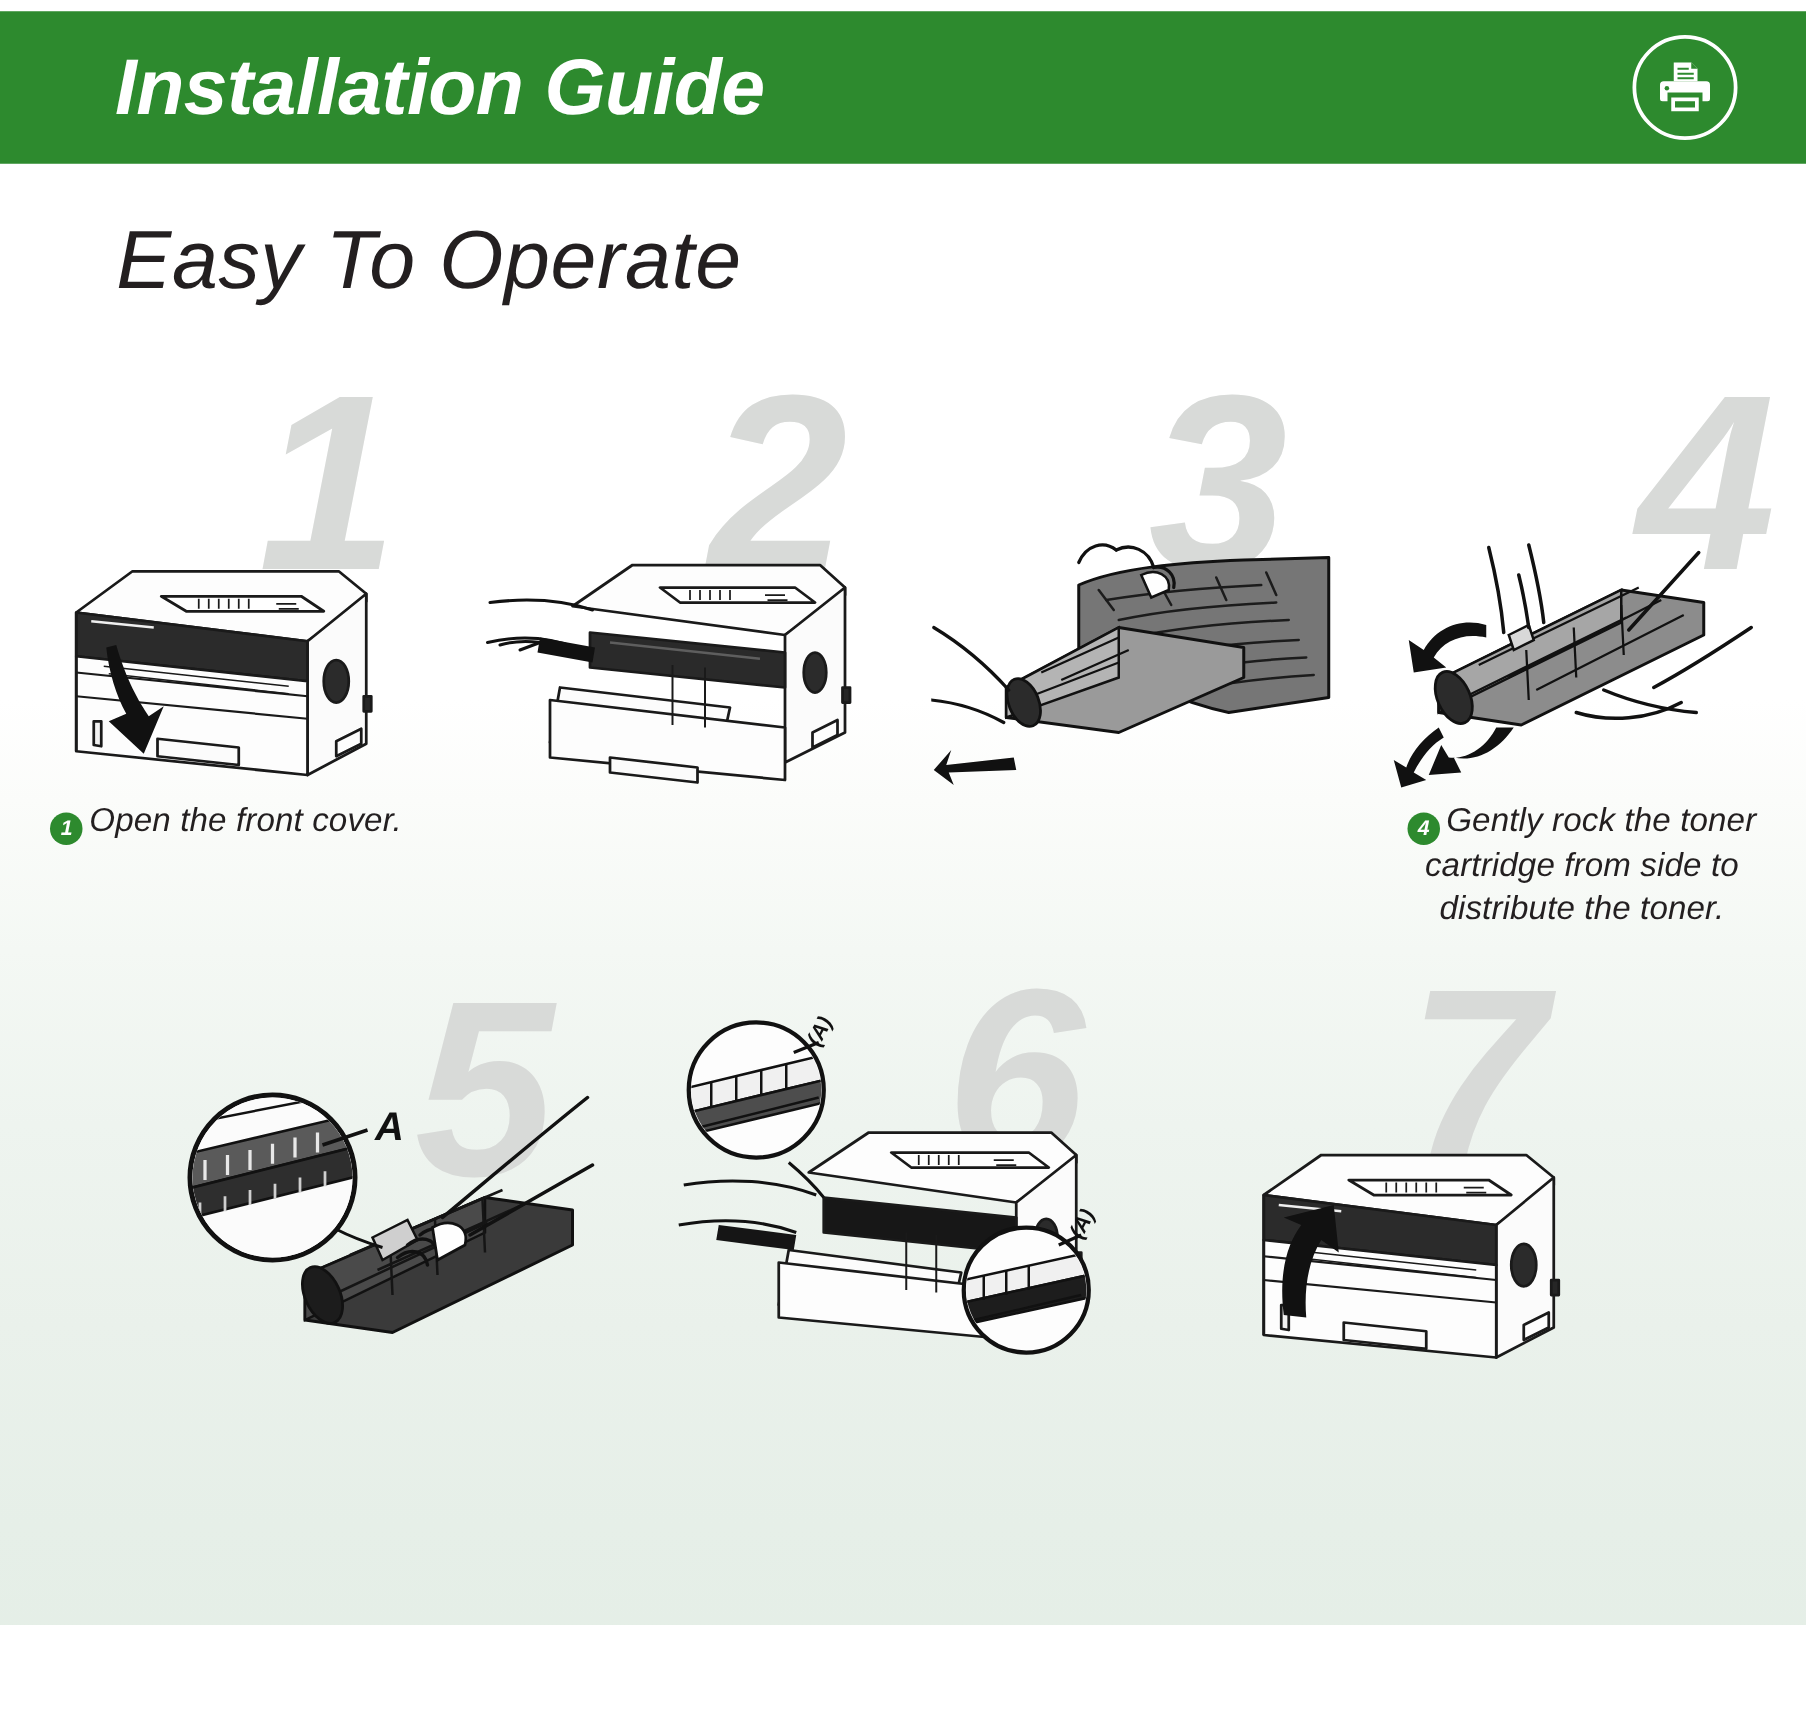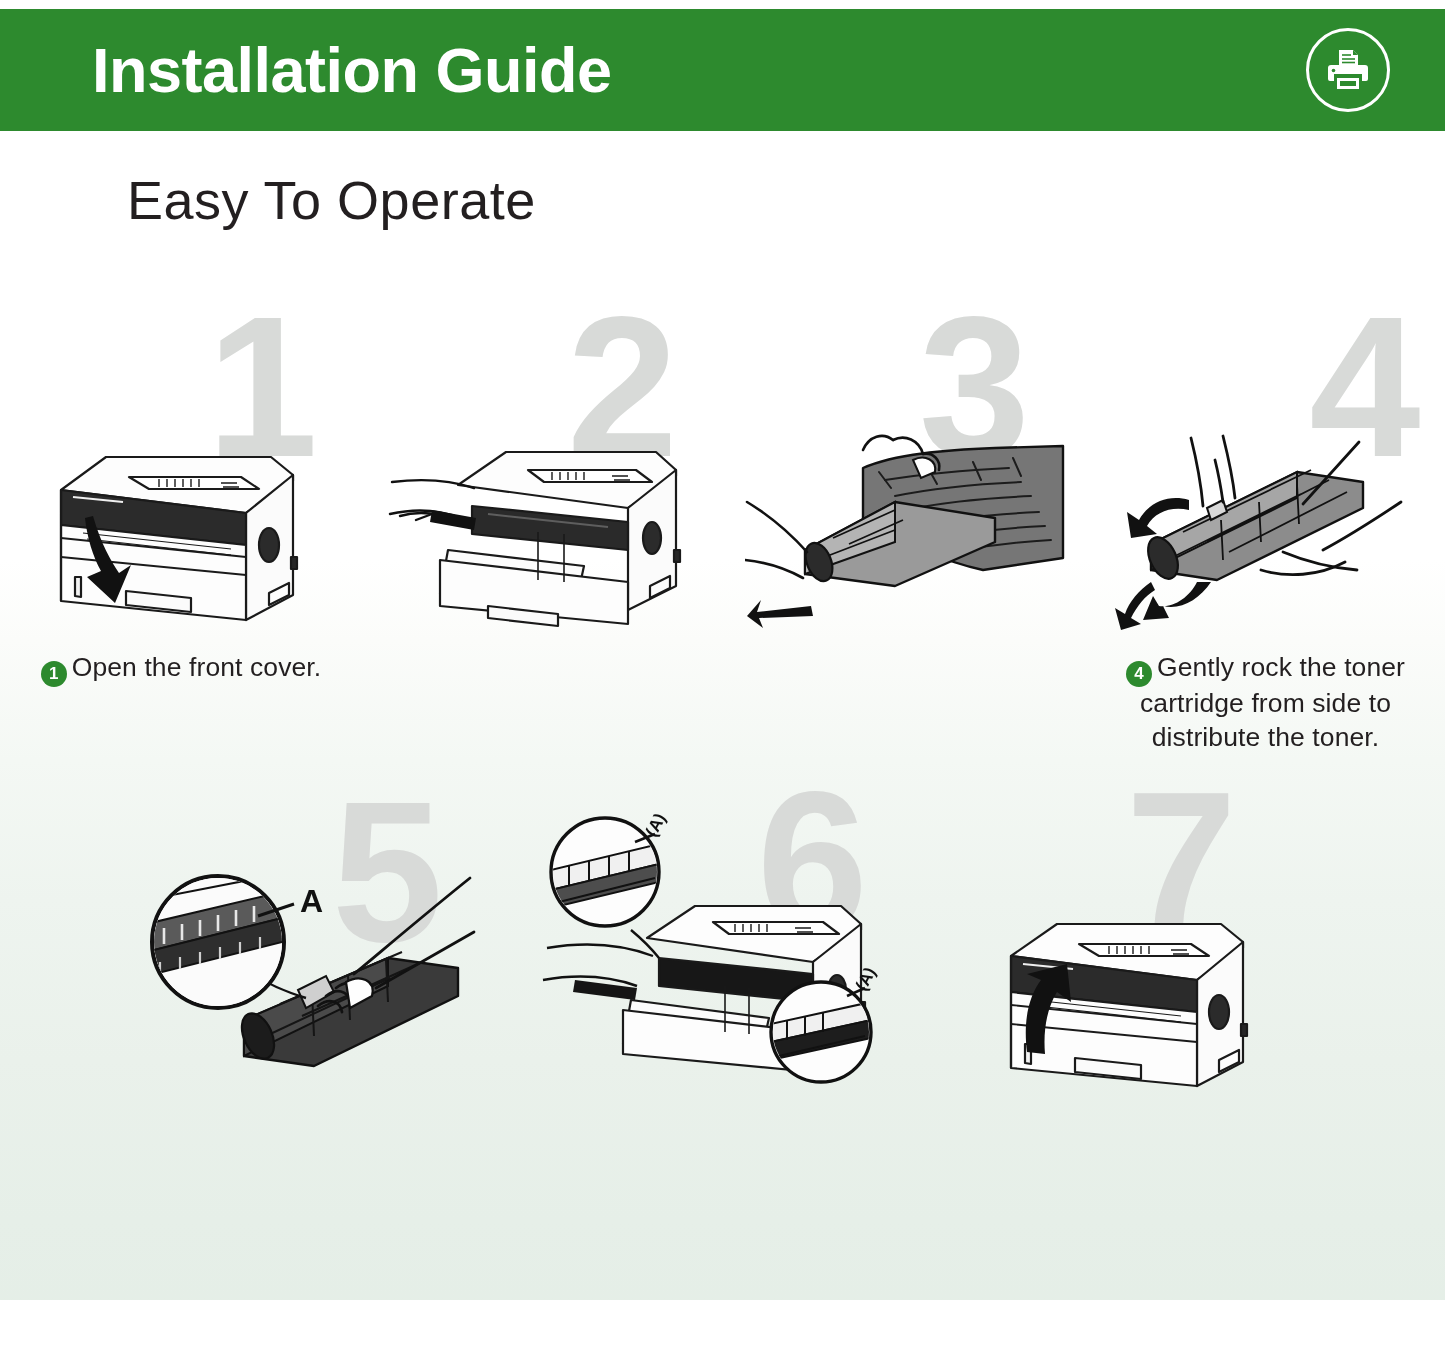--- a/index.html
+++ b/index.html
@@ -9,60 +9,61 @@
     font-family:"Liberation Sans", sans-serif;
     overflow:hidden;
   }
   .page{
     position:relative;width:1445px;height:1300px;
     background:linear-gradient(to bottom,
        #ffffff 0px, #ffffff 560px,
        #fbfcfa 640px, #f4f8f4 760px,
        #eef4ef 900px, #eaf1eb 1060px,
        #e6efe8 1220px, #e4eee6 1372px);
+    font-style:italic;
   }
   
   .hdr{
     position:absolute;left:0;top:9px;width:1445px;height:122px;
     background:#2d8a2e;
     display:flex;align-items:center;justify-content:space-between;
     box-sizing:border-box;padding:0 55px 0 92px;
   }
   .hdr-title{
     color:#ffffff;font-size:63px;font-weight:bold;letter-spacing:-0.5px;
     line-height:1;white-space:nowrap;
   }
   .hdr-icon{
     width:84px;height:84px;border:3px solid #ffffff;border-radius:50%;
     display:flex;align-items:center;justify-content:center;
     box-sizing:border-box;flex:0 0 auto;
   }
   
   .subtitle{
     position:absolute;left:93px;top:171px;
-    font-size:54px;color:#231f20;font-weight:300;letter-spacing:0.5px;
-    line-height:1.1;white-space:nowrap;margin-left:34px;
+    font-size:66px;color:#231f20;font-weight:300;letter-spacing:0.5px;
+    line-height:1.1;white-space:nowrap;
   }
   
   .row{position:absolute;display:flex;}
   .row-top{left:0;top:305px;width:1445px;}
   .row-bot{left:0;top:780px;width:1445px;}
   .cell{position:relative;display:flex;flex-direction:column;align-items:center;}
   .art{
     position:relative;display:flex;align-items:flex-end;justify-content:center;
   }
   .wm{
     position:absolute;right:0;top:0;
     font-size:200px;font-weight:bold;color:#d8dad8;
     line-height:0.82;font-family:"Liberation Sans", sans-serif;
     user-select:none;pointer-events:none;z-index:0;
   }
   .art svg{position:relative;z-index:1;}
   .cap{
-    margin-top:16px;text-align:center;
+    margin-top:5px;text-align:center;
     font-size:26.5px;color:#231f20;line-height:1.28;font-weight:300;
     letter-spacing:0.1px;
   }
   .cap .badge{
     display:inline-block;width:26px;height:26px;border-radius:50%;
     background:#2d8a2e;color:#fff;font-size:17px;font-weight:bold;
     line-height:26px;text-align:center;vertical-align:-3px;margin-right:5px;
     font-family:"Liberation Sans", sans-serif;
   }
 </style>

